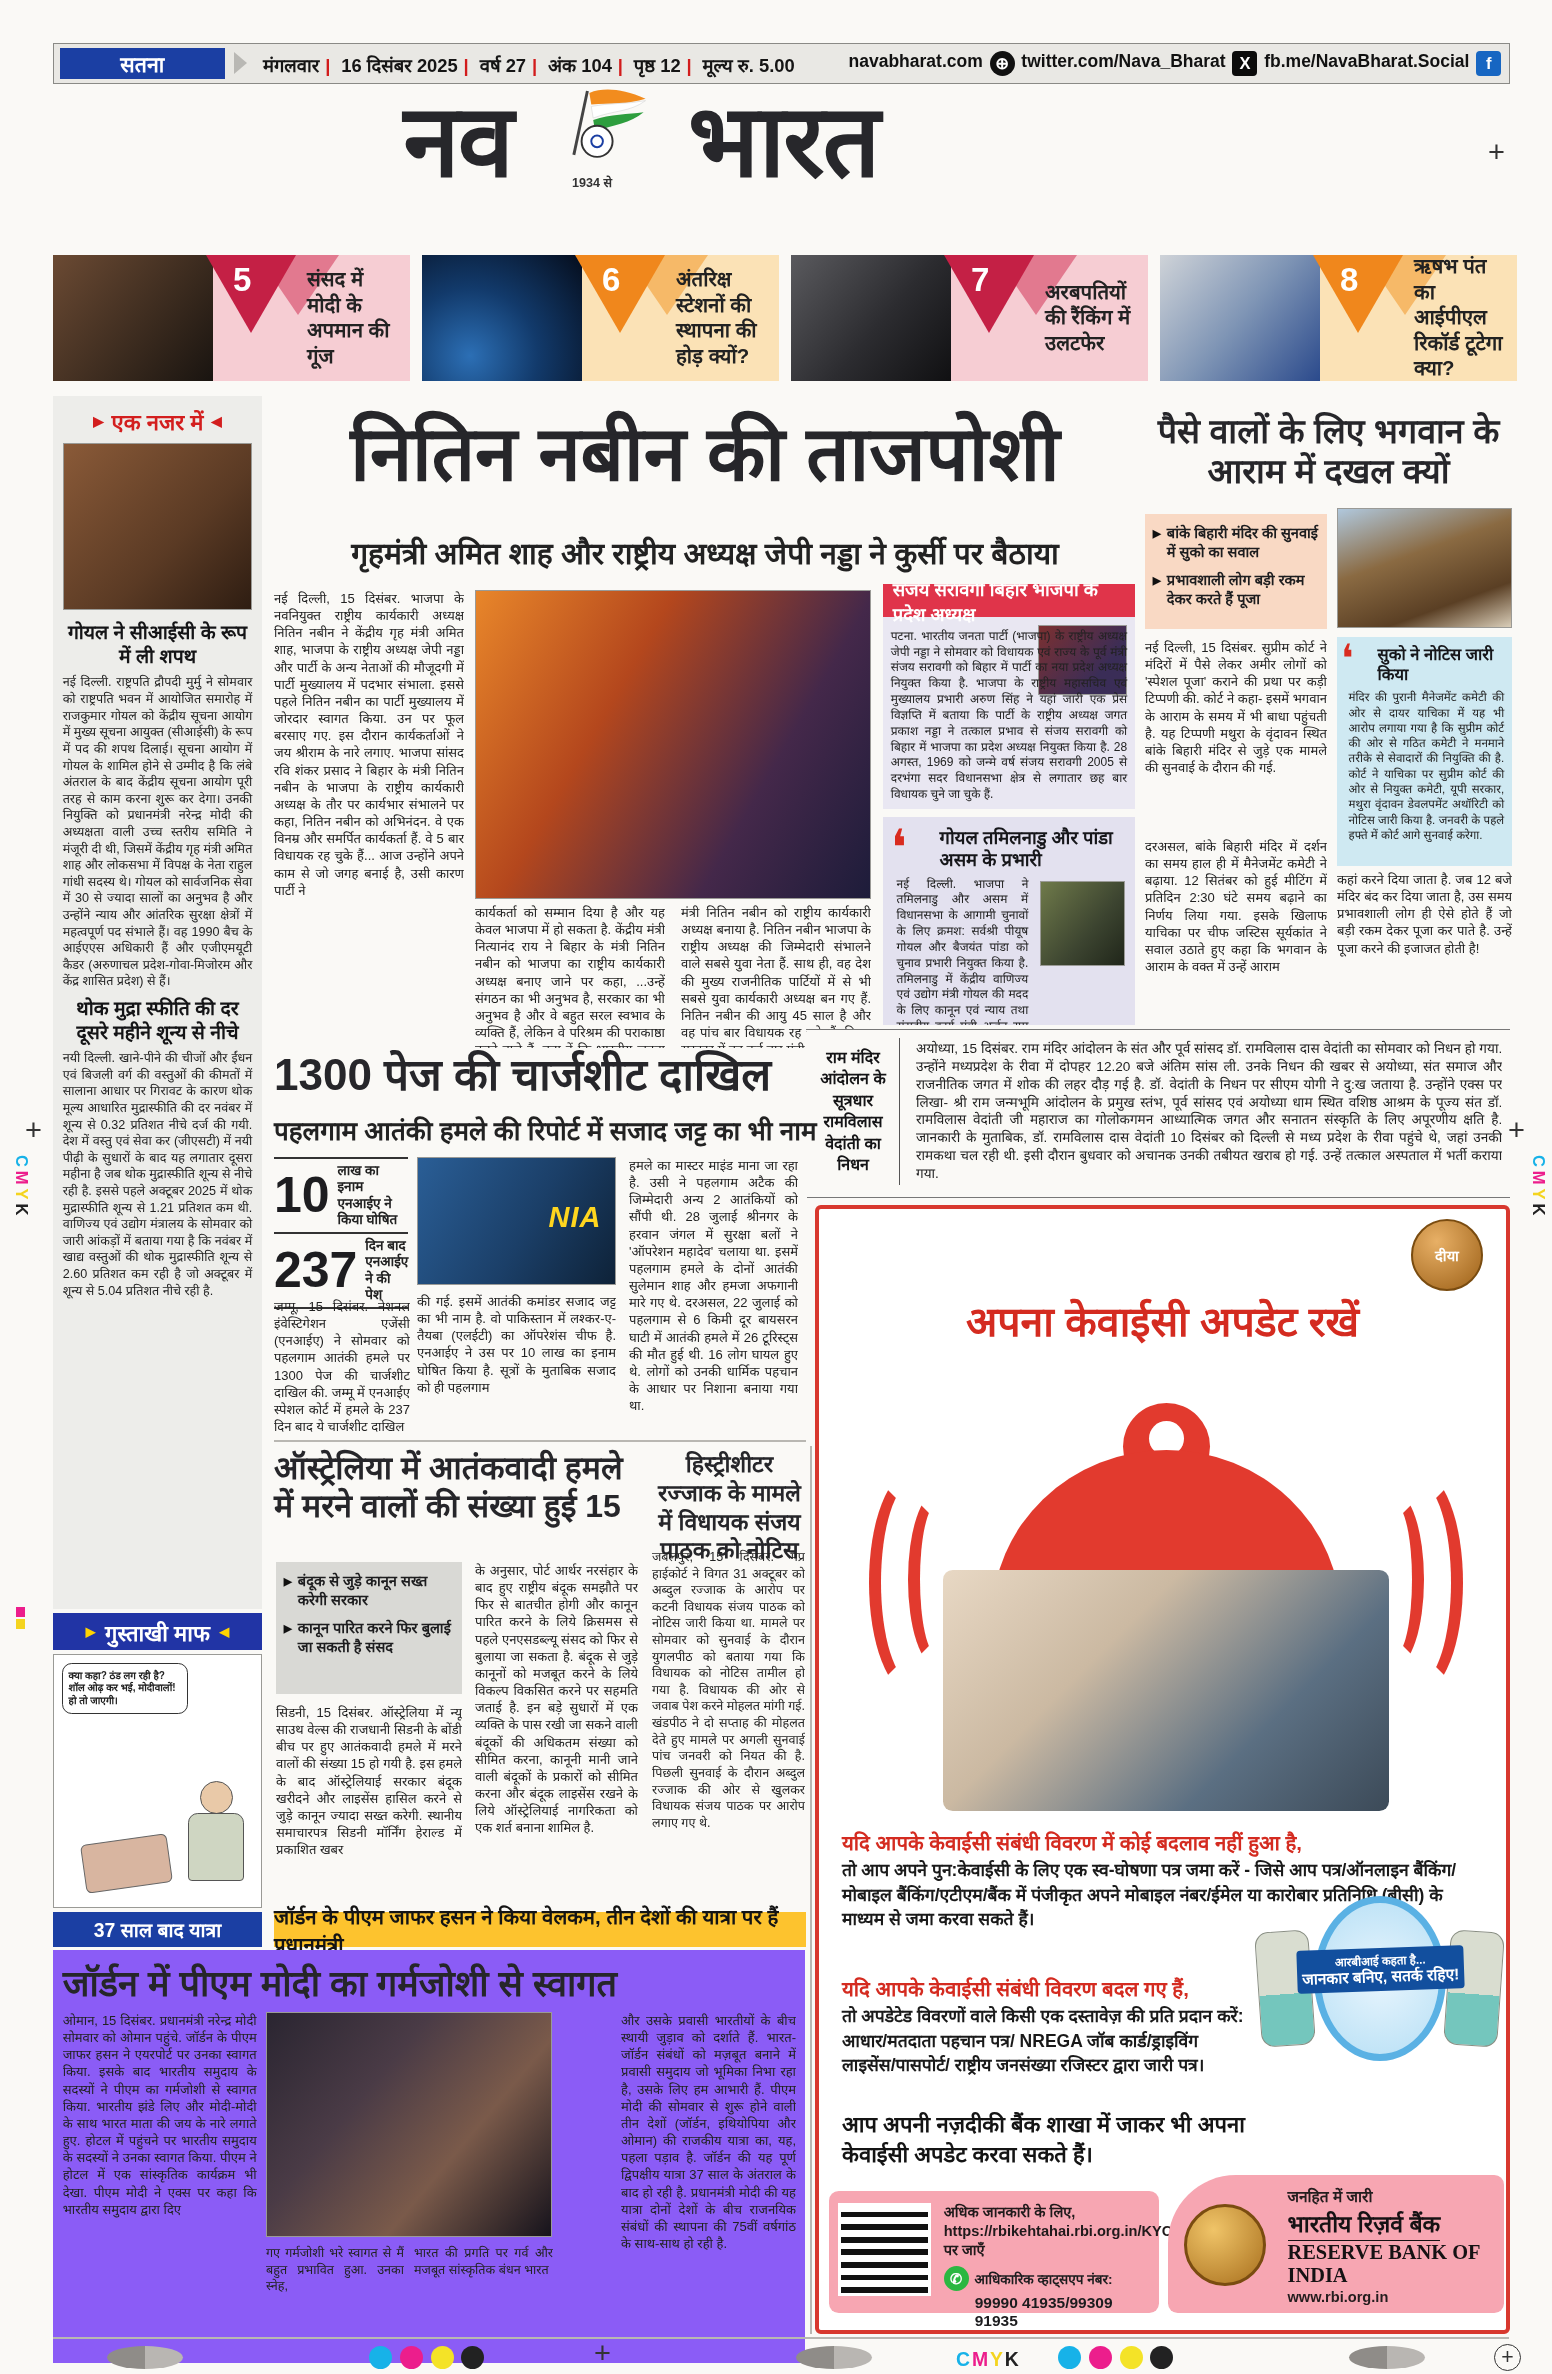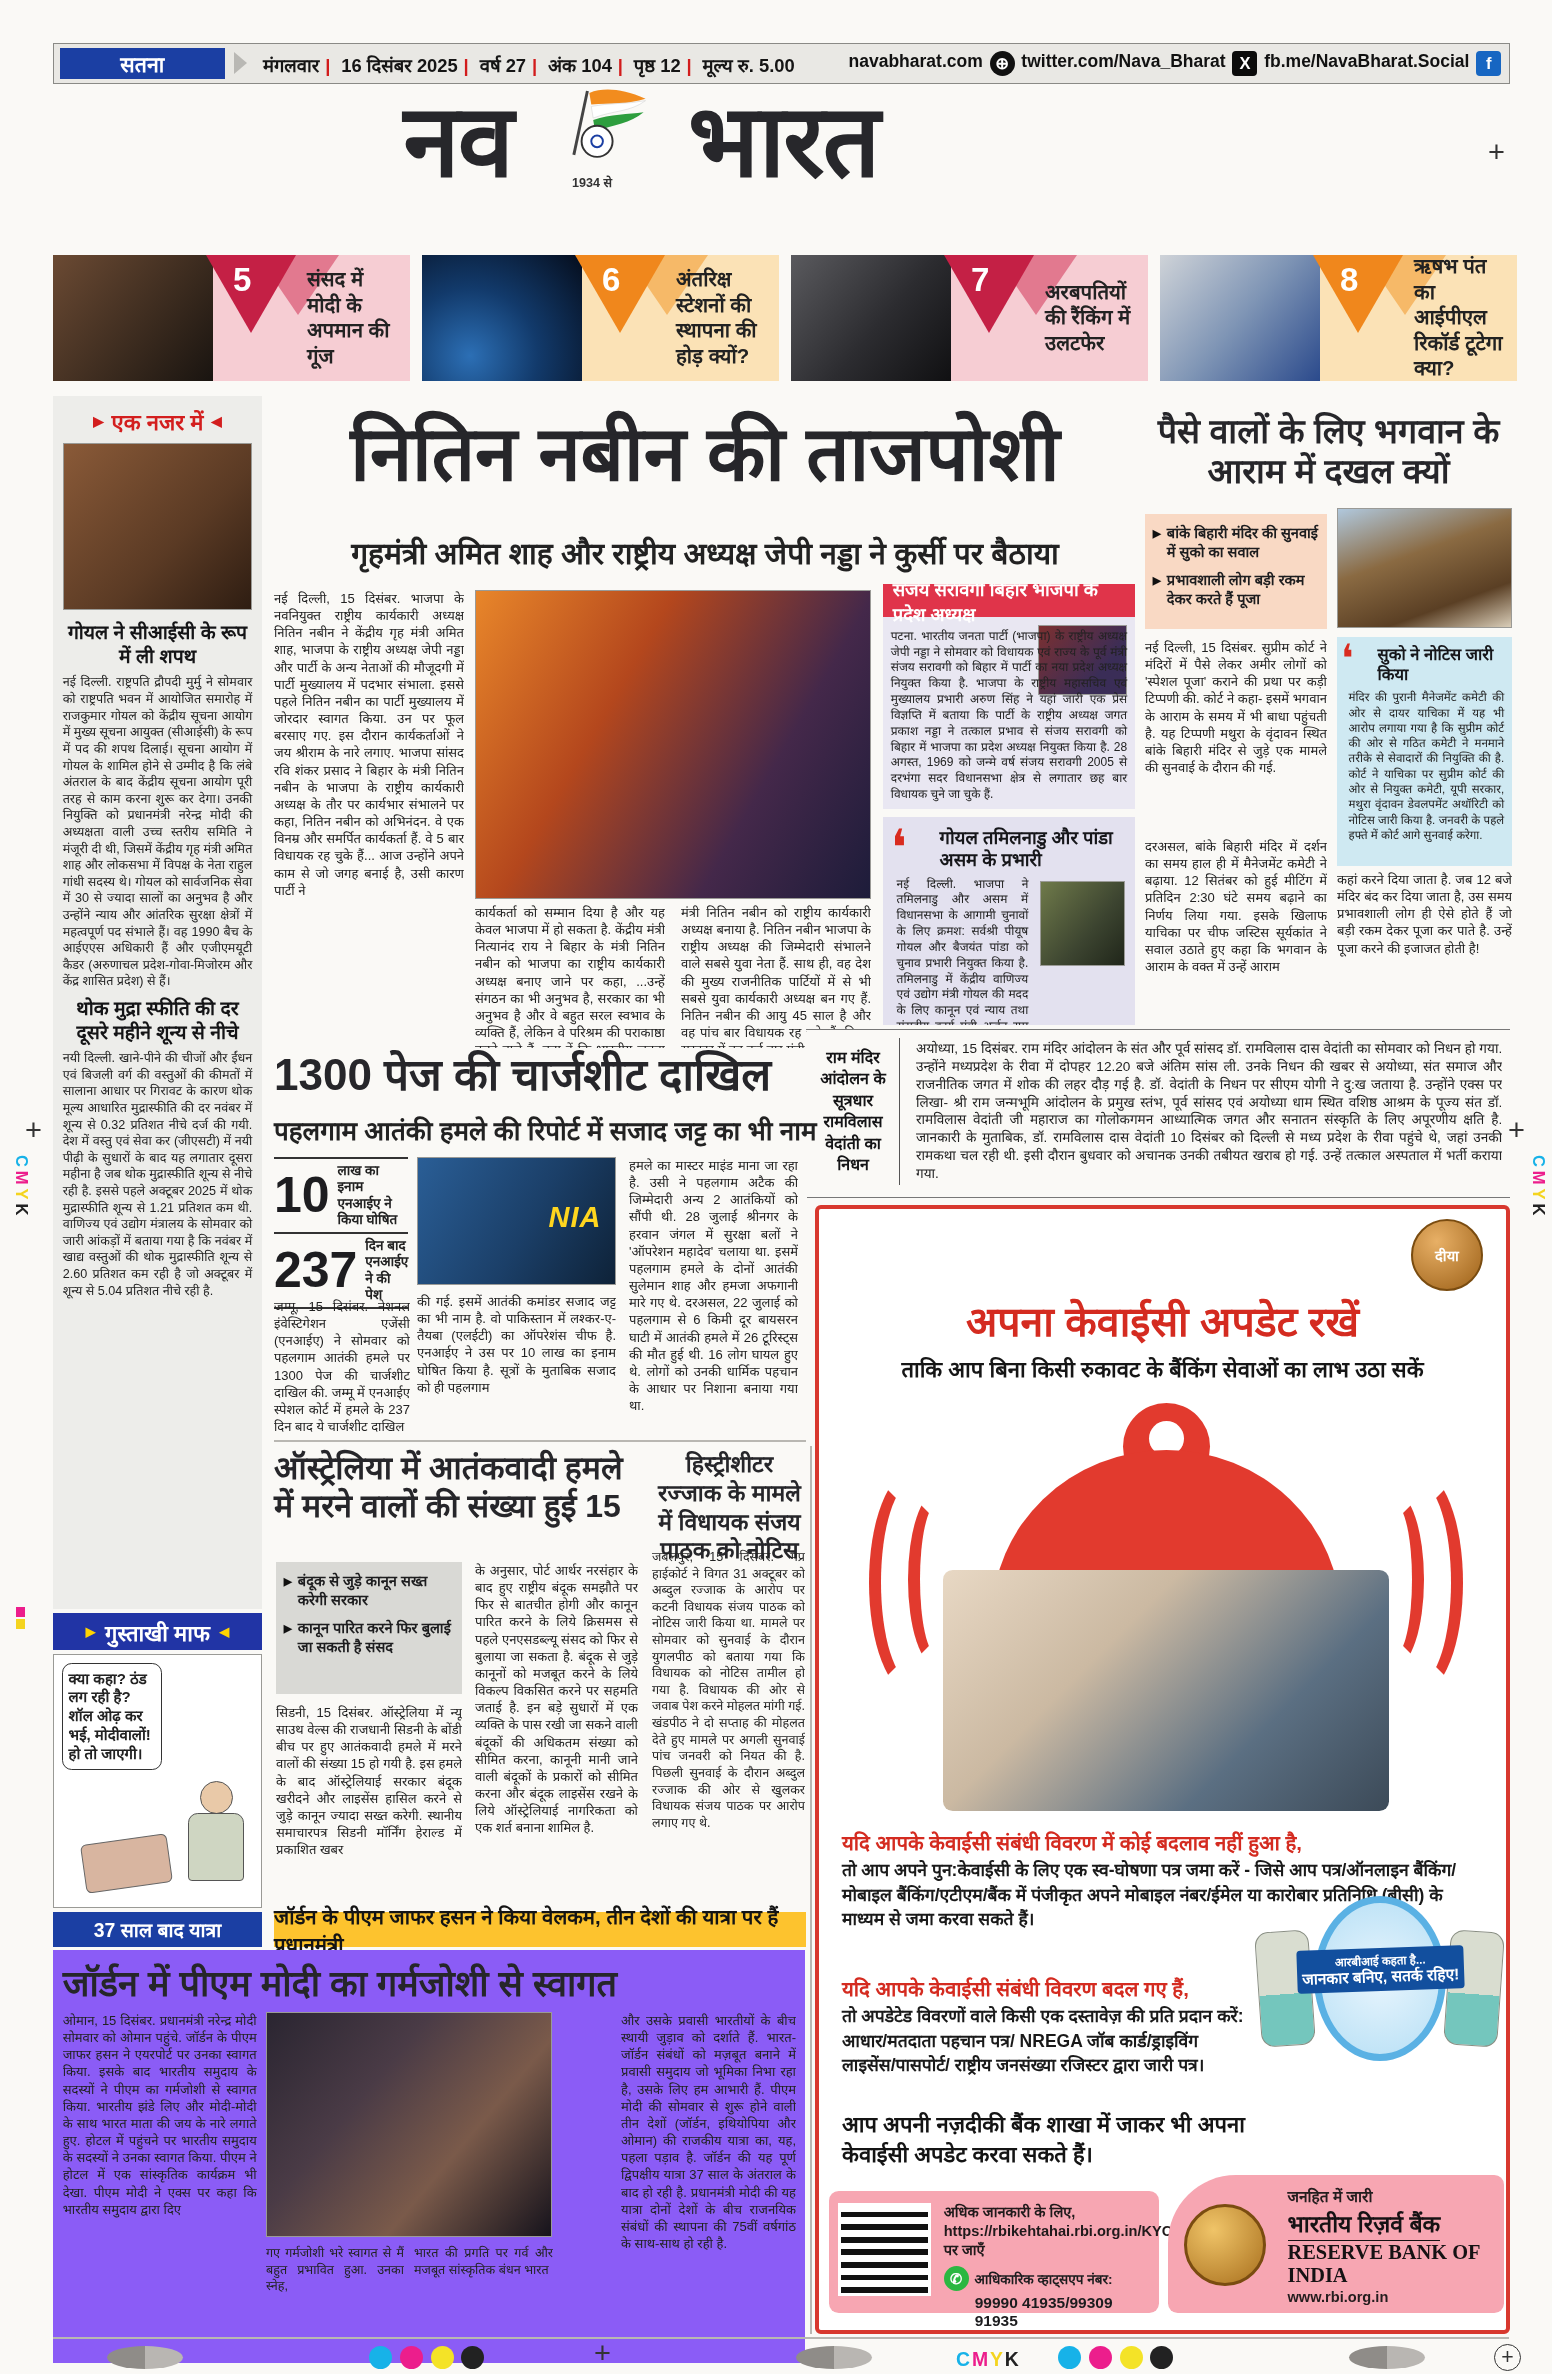--- a/index.html
+++ b/index.html
@@ -46,21 +46,21 @@
   
   .sidebar{left:53px;top:396px;width:209px;height:1213px;background:#ededea;overflow:hidden;padding:7.8px 9.7px}
   .sb-header{display:flex;align-items:center;justify-content:center;gap:7.8px;color:#d31e1e;font-size:22px;font-weight:900;padding:1.9px 0 7.8px}
   .sb-arrow{font-size:13.6px;color:#d31e1e}
   .sb-photo{width:100%;height:167px;margin-bottom:9.7px}
   .sb-title{font-size:19.4px;font-weight:900;text-align:center;color:#141416;line-height:1.25;margin:5.8px 0}
   .sb-body{font-size:12.6px}
   .gustakhi{left:53px;top:1613px;width:209px;height:37px;background:#2134a5;color:#fff;display:flex;align-items:center;justify-content:center;gap:9.7px;font-size:22px;font-weight:900}
   .g-arrow{color:#ffd400;font-size:12.6px}
   .cartoon{left:53px;top:1654px;width:209px;height:254px;background:#fff;border:1px solid #9a9a96;overflow:hidden}
-  .bubble{position:absolute;left:7.8px;top:7.8px;width:100px;background:#fff;border:1.5px solid #333;border-radius:9.7px;padding:5.8px;font-size:15px;font-weight:700;line-height:1.25;color:#222}
+  .bubble{position:absolute;left:7.8px;top:7.8px;width:126px;background:#fff;border:1.5px solid #333;border-radius:9.7px;padding:5.8px;font-size:10px;font-weight:700;line-height:1.25;color:#222}
   .toon-head{position:absolute;left:146px;top:126px;width:33px;height:33px;border-radius:50%;background:#e9c9a8;border:1.5px solid #555}
   .toon-body{position:absolute;left:134px;top:158px;width:56px;height:68px;border-radius:9.7px 9.7px 3.9px 3.9px;background:#cfd6c2;border:1.5px solid #555}
   .toon-shawl{position:absolute;left:29px;top:184px;width:87px;height:49px;border-radius:5.8px;background:#d8b5a0;border:1.5px solid #666;transform:rotate(-8deg)}
 
   
   .main-h1{left:274px;top:411px;width:862px;text-align:center;font-size:76px;line-height:1.12}
   .main-deck{left:274px;top:532px;width:862px;text-align:center;font-size:30px;font-weight:800;color:#222}
   .bodytext{font-size:13px}
   .redbar{background:#e0344a;color:#fff;font-weight:800;font-size:18.4px;display:flex;align-items:center;padding:0 9.7px;height:33px}
   .lavbox{background:#e9e7f2;padding:7.8px;font-size:12px}
@@ -333,21 +333,20 @@
     <div class="jt hidden-overflow" style="position:absolute;left:9.7px;top:62px;width:194px;height:312px;font-size:13px">ओमान, 15 दिसंबर. प्रधानमंत्री नरेन्द्र मोदी सोमवार को ओमान पहुंचे. जॉर्डन के पीएम जाफर हसन ने एयरपोर्ट पर उनका स्वागत किया. इसके बाद भारतीय समुदाय के सदस्यों ने पीएम का गर्मजोशी से स्वागत किया. भारतीय झंडे लिए और मोदी-मोदी के साथ भारत माता की जय के नारे लगाते हुए. होटल में पहुंचने पर भारतीय समुदाय के सदस्यों ने उनका स्वागत किया. पीएम ने होटल में एक सांस्कृतिक कार्यक्रम भी देखा. पीएम मोदी ने एक्स पर कहा कि भारतीय समुदाय द्वारा दिए</div>
     <div class="ph" style="position:absolute;left:213px;top:62px;width:286px;height:225px;background:linear-gradient(130deg,#2a2531 0%,#4a3b46 35%,#7a5a4a 65%,#16131c 100%)"></div>
     <div class="jt hidden-overflow" style="position:absolute;left:213px;top:295px;width:138px;height:82px;font-size:12.6px">गए गर्मजोशी भरे स्वागत से मैं बहुत प्रभावित हुआ. उनका स्नेह,</div>
     <div class="jt hidden-overflow" style="position:absolute;left:361px;top:295px;width:139px;height:82px;font-size:12.6px">भारत की प्रगति पर गर्व और मजबूत सांस्कृतिक बंधन भारत</div>
     <div class="jt hidden-overflow" style="position:absolute;left:568px;top:62px;width:175px;height:314px;font-size:13px">और उसके प्रवासी भारतीयों के बीच स्थायी जुड़ाव को दर्शाते हैं. भारत-जॉर्डन संबंधों को मज़बूत बनाने में प्रवासी समुदाय जो भूमिका निभा रहा है, उसके लिए हम आभारी हैं. पीएम मोदी की सोमवार से शुरू होने वाली तीन देशों (जॉर्डन, इथियोपिया और ओमान) की राजकीय यात्रा का, यह, पहला पड़ाव है. जॉर्डन की यह पूर्ण द्विपक्षीय यात्रा 37 साल के अंतराल के बाद हो रही है. प्रधानमंत्री मोदी की यह यात्रा दोनों देशों के बीच राजनयिक संबंधों की स्थापना की 75वीं वर्षगांठ के साथ-साथ हो रही है.</div>
   </div>
 
   <div class="abs ad">
     <div class="ad-badge">दीया</div>
     <div class="ad-h">अपना केवाईसी अपडेट रखें</div>
-    <div class="ad-sub">ताकि आप बिना किसी रुकावट के बैंकिंग सेवाओं का लाभ उठा सकें</div>
 
     <div class="arc" style="left:50px;top:262px"></div>
     <div class="arc" style="left:89px;top:283px;width:58px;height:175px"></div>
     <div class="arc" style="left:557px;top:262px;transform:scaleX(-1)"></div>
     <div class="arc" style="left:547px;top:283px;width:58px;height:175px;transform:scaleX(-1)"></div>
     <div class="bell-knob">
       <div class="bell-hole"></div>
     </div>
     <div class="bell"></div>
     <div class="couple ph" style="border:none"></div>

